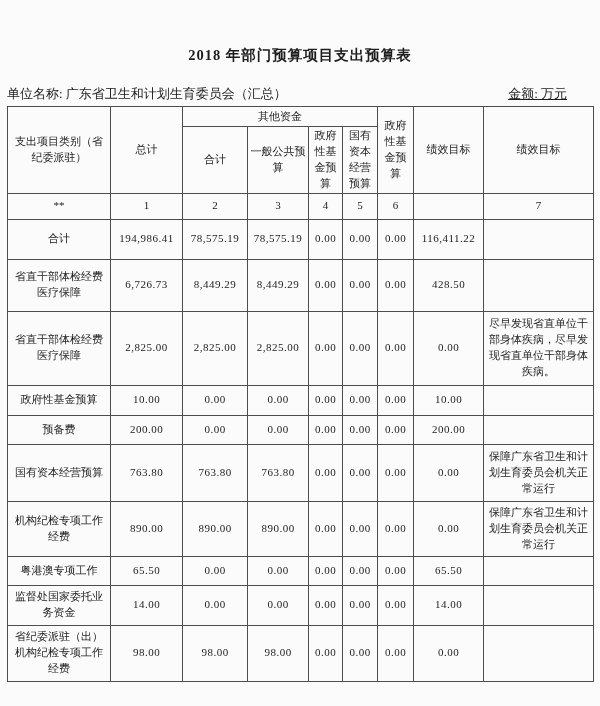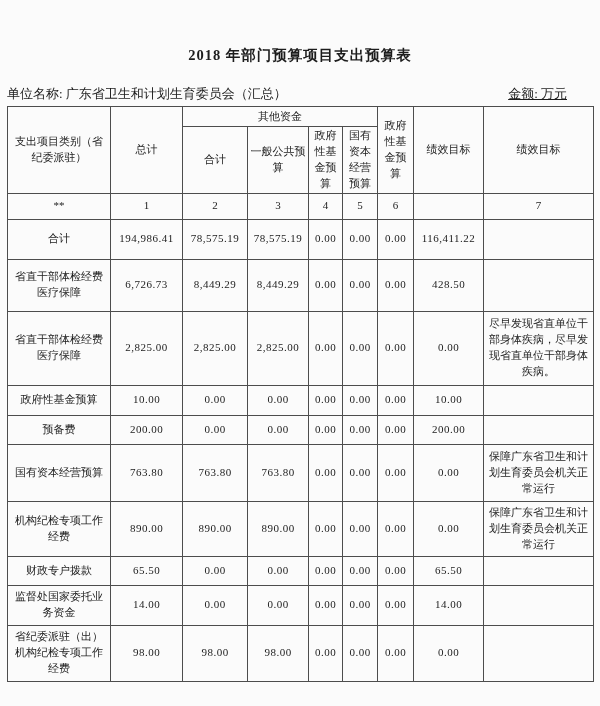--- a/index.html
+++ b/index.html
@@ -179,21 +179,21 @@
       <td class="num">890.00</td>
       <td class="num">890.00</td>
       <td class="num">0.00</td>
       <td class="num">0.00</td>
       <td class="num">0.00</td>
       <td class="num">0.00</td>
       <td class="goal">保障广东省卫生和计划生育委员会机关正常运行</td>
     </tr>
 
     <tr style="height:29px">
-      <td>财政专户拨款</td>
+      <td>粤港澳专项工作</td>
       <td class="num">65.50</td>
       <td class="num">0.00</td>
       <td class="num">0.00</td>
       <td class="num">0.00</td>
       <td class="num">0.00</td>
       <td class="num">0.00</td>
       <td class="num">65.50</td>
       <td class="goal"></td>
     </tr>
 

